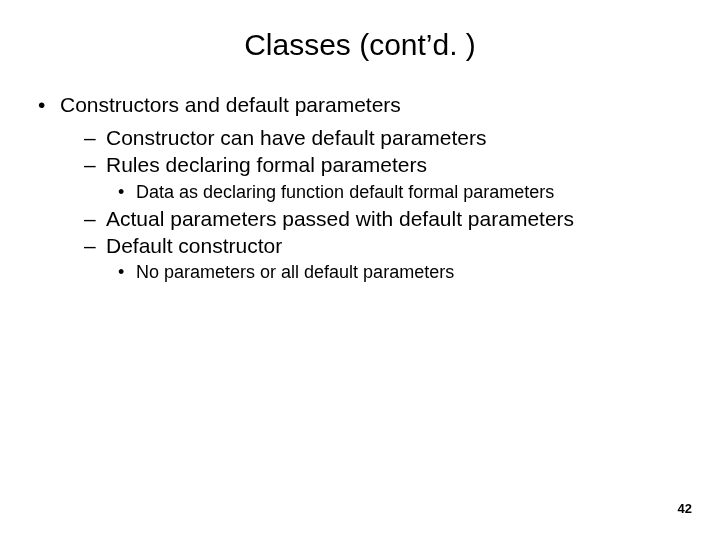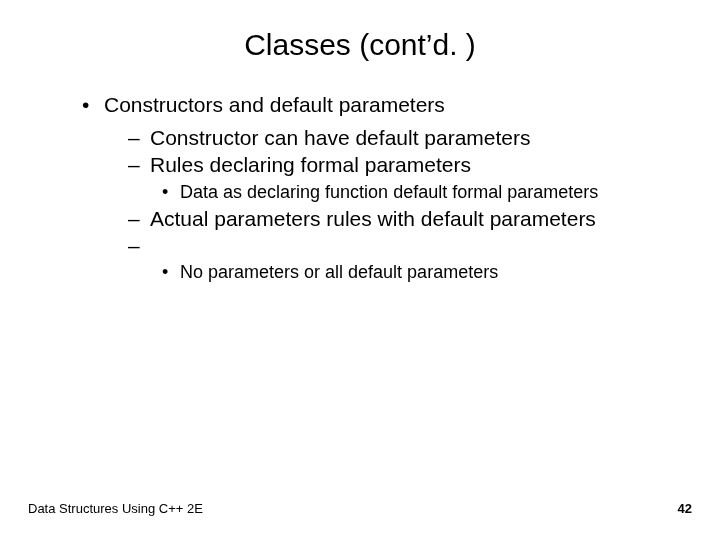--- a/index.html
+++ b/index.html
@@ -1,19 +1,19 @@
 <!DOCTYPE html>
 <html><head>
 <meta charset="utf-8">
 <style>
   * { margin: 0; padding: 0; box-sizing: border-box; }
   html, body { width: 720px; height: 540px; background: #fff; font-family: Arial, Helvetica, sans-serif; color: #000; }
   .slide { position: relative; width: 720px; height: 540px; }
   .title { text-align: center; font-size: 30px; font-weight: 400; padding-top: 28px; }
-  .content { padding: 30px 30px 0 30px; font-size: 21px; line-height: 1.28; margin-left: 44px; }
+  .content { padding: 30px 30px 0 30px; font-size: 21px; line-height: 1.28; }
   ul.lvl1 { list-style: none; padding-left: 10px; }
   ul.lvl1 > li::before { content: "•"; display: inline-block; width: 22px; margin-left: -2px; }
   ul.lvl1 > li > .txt { display: inline; }
   ul.lvl2 { list-style: none; padding-left: 44px; margin-top: 6px; }
   ul.lvl2 > li { margin-top: 0px; }
   ul.lvl2 > li::before { content: "–"; display: inline-block; width: 22px; }
   ul.lvl3 { list-style: none; padding-left: 34px; font-size: 18px; margin-top: 2px; margin-bottom: 2px; }
   ul.lvl3 > li::before { content: "•"; display: inline-block; width: 18px; }
   .footer { position: absolute; bottom: 22px; left: 0; right: 0; padding: 0 28px; font-size: 13px; line-height: 1.5; }
   .footer-left { float: left; }
@@ -29,30 +29,29 @@
   <div class="content">
     <ul class="lvl1">
       <li><span class="txt">Constructors and default parameters</span>
         <ul class="lvl2">
           <li><span>Constructor can have default parameters</span></li>
           <li><span>Rules declaring formal parameters</span>
             <ul class="lvl3">
               <li><span>Data as declaring function default formal parameters</span></li>
             </ul>
           </li>
-          <li><span>Actual parameters rules with default parameters</span>
+          <li><span>Actual parameters passed with default parameters</span>
           </li>
-          <li>
+          <li><span>Default constructor</span>
             <ul class="lvl3">
               <li><span>No parameters or all default parameters</span></li>
             </ul>
           </li>
         </ul>
       </li>
     </ul>
   </div>
 
   <div class="footer">
-    <span class="footer-left">Data Structures Using C++ 2E</span>
     <span class="footer-right">42</span>
   </div>
 
 </div>
 
 </body></html>

